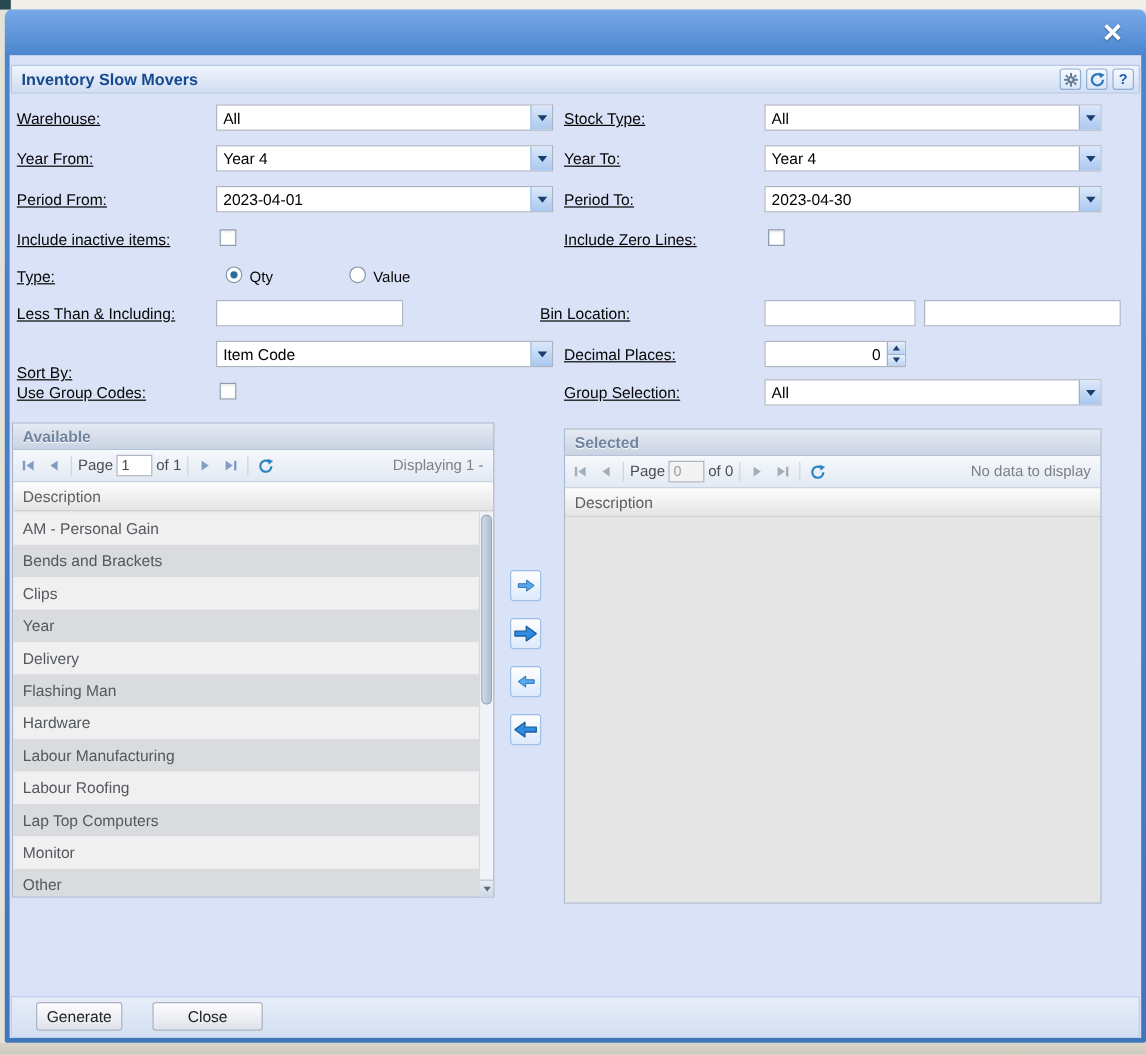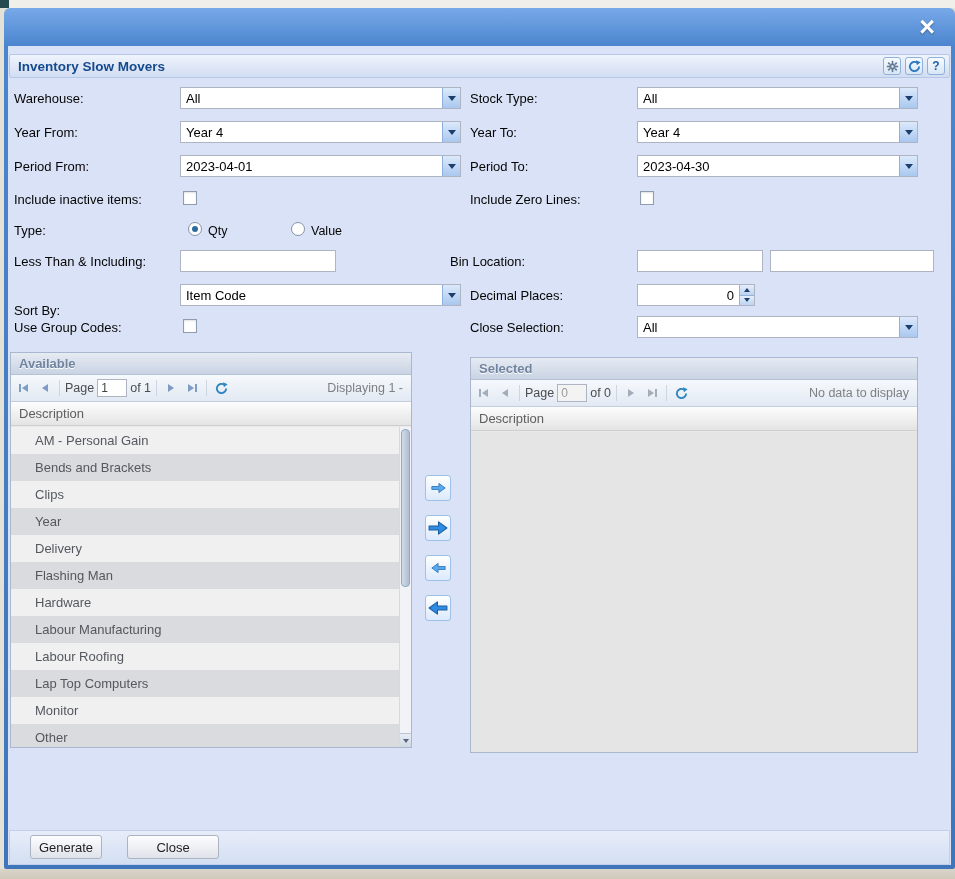--- a/index.html
+++ b/index.html
@@ -21,21 +21,21 @@
   .hdr { position:absolute; left:5px; right:5px; top:46px; height:24px;
          background:linear-gradient(#eff4fc,#d2ddf2); border:1px solid #b7c8e6; border-radius:2px;
          display:flex; align-items:center; }
   .hdr-title { font-size:13.5px; font-weight:bold; color:#154a8e; padding-left:8px; }
   .hdr-icons { margin-left:auto; display:flex; gap:4px; padding-right:4px; }
   .hicon { width:18px; height:18px; border:1px solid #8fb0d8; border-radius:3px;
            background:linear-gradient(#f6fafe,#d9e6f6); display:flex; align-items:center; justify-content:center;
            cursor:pointer; font-size:12px; font-weight:bold; color:#1d5fae; }
 
   
-  .lbl { position:absolute; font-size:13px; color:#050505; white-space:nowrap; }
+  .lbl { position:absolute; font-size:13px; color:#050505; white-space:nowrap;text-decoration:underline; }
   .combo { position:absolute; height:22px; }
   .combo input, .spin-input, .txt {
       width:100%; height:100%; border:1px solid #aeb4c2; background:#fff;
       font-family:inherit; font-size:13px; color:#000; padding:0 20px 0 5px; outline:none; }
   .txt { padding:0 5px; }
   .trigger { position:absolute; top:1px; right:1px; bottom:1px; width:18px;
              background:linear-gradient(#dcse9fb,#aecbf0); background:linear-gradient(#dce9fb,#a9c8ef);
              border-left:1px solid #8fb0dd; display:flex; align-items:center; justify-content:center; cursor:pointer; }
   .tri { width:0; height:0; border-left:4px solid transparent; border-right:4px solid transparent; border-top:5px solid #1c3e6e; }
   .cb { position:absolute; width:14px; height:14px; background:#fff; border:1px solid #8e9cb0;
@@ -67,21 +67,21 @@
   .tsep { width:1px; height:16px; background:#cdd5e0; margin:0 2px; }
   .ttext { font-size:12.5px; color:#4a4c50; }
   .tpage { width:30px; height:18px; border:1px solid #aeb4c2; font-family:inherit; font-size:12px;
            color:#444; padding:0 3px; background:#fff; }
   .tpage.disabled { background:#f3f3f4; color:#9b9b9b; }
   .tstatus { margin-left:auto; font-size:12.5px; color:#7d7f83; padding-right:4px; white-space:nowrap; }
   .colhdr { height:24px; background:linear-gradient(#fdfdfd,#e4e4e4); border-bottom:1px solid #cfcfcf;
             display:flex; align-items:center; cursor:pointer; }
   .colhdr span { font-size:13px; color:#5e5e5e; padding-left:8px; }
   .rows { position:absolute; top:74px; left:0; right:0; bottom:0; overflow:hidden; }
-  .row { height:27px; line-height:27px; font-size:13px; color:#54585e; padding-left:24px; cursor:pointer;
+  .row { height:27px; line-height:27px; font-size:13px; color:#54585e; padding-left:8px; cursor:pointer;
          white-space:nowrap; overflow:hidden; }
   .row:nth-child(odd) { background:#f0f0f1; }
   .row:nth-child(even) { background:#d9dbdf; }
   .sel-body { position:absolute; top:74px; left:0; right:0; bottom:0; background:#e5e5e6; }
   .vscroll { position:absolute; top:74px; right:0; bottom:0; width:12px; background:#f1f3f7; border-left:1px solid #d5dae2; }
   .vthumb { position:absolute; top:2px; left:1px; width:9px; height:158px; border-radius:4px;
             background:linear-gradient(90deg,#d3dce8,#aebdd2); border:1px solid #93a7c2; cursor:grab; }
   .vdown { position:absolute; bottom:0; left:0; width:12px; height:14px; background:linear-gradient(#e8edf4,#cfd8e4);
            border-top:1px solid #b9c4d4; display:flex; align-items:center; justify-content:center; cursor:pointer; }
   .vdown i { width:0; height:0; border-left:3px solid transparent; border-right:3px solid transparent; border-top:4px solid #55667e; }
@@ -224,21 +224,21 @@
             <i></i>
           </span>
         <span class="spin-down">
             <i></i>
           </span>
       </span>
     </div>
 
     <span class="lbl" style="left:10px; top:312px;">Use Group Codes:</span>
     <span class="cb" style="left:179px; top:311px;"></span>
-    <span class="lbl" style="left:466px; top:312px;">Close Selection:</span>
+    <span class="lbl" style="left:466px; top:312px;">Group Selection:</span>
     <div class="combo" style="left:633px; top:308px; width:281px;">
       <input value="All" style="">
       <span class="trigger">
           <i class="tri"></i>
         </span>
     </div>
 
     <div class="panel" style="left:6px; top:344px; width:402px; height:396px;">
       <div class="panel-hdr">
         <span>Available</span>

